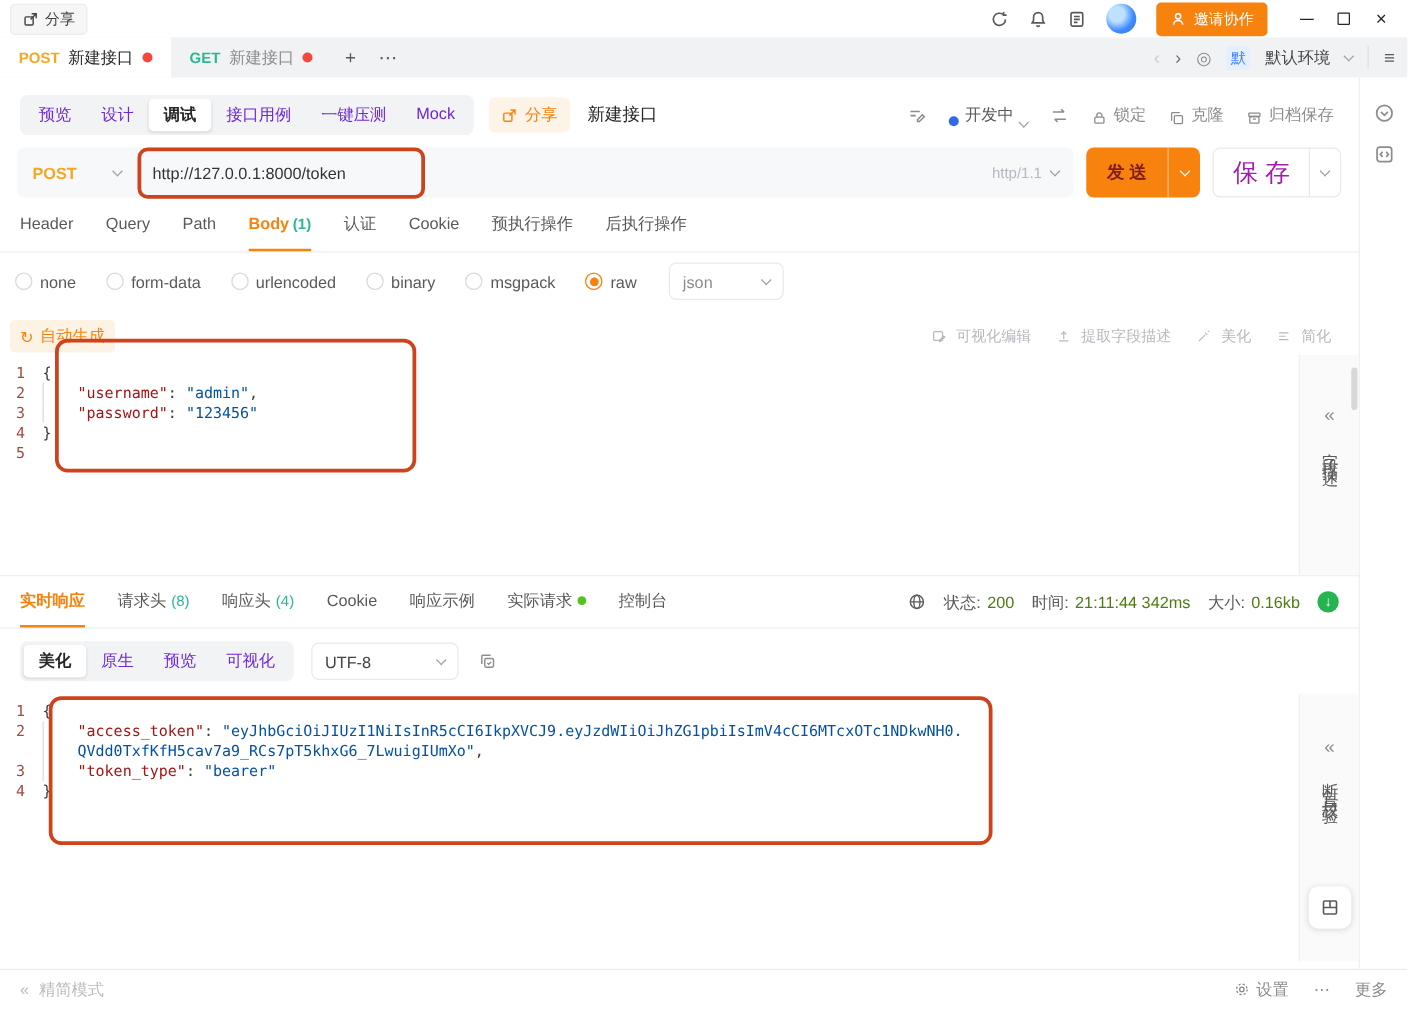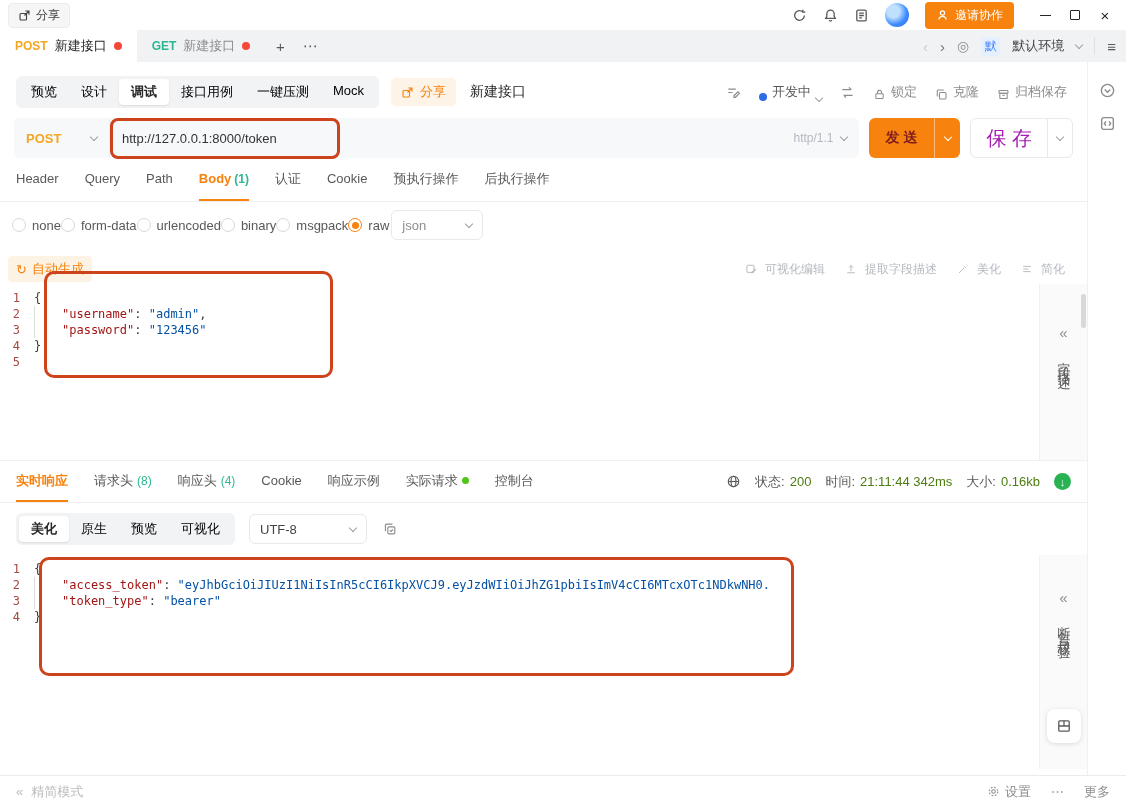--- a/index.html
+++ b/index.html
@@ -45,21 +45,21 @@
 
   
   .app-body { display:flex; height:713px; }
   .main-col { width:1087px; display:flex; flex-direction:column; }
   .right-rail { flex:1; border-left:1px solid #f0f0f0; display:flex; flex-direction:column; align-items:center; padding-top:20px; gap:16px; color:#8c8c8c; }
   .rail-btn { cursor:pointer; }
 
   
   .mode-row { display:flex; align-items:center; margin-top:13px; height:34px; padding:0 16px; }
   .seg { background:#f2f3f5; border-radius:6px; padding:3px; display:flex; }
-  .seg-item { padding:4px 12px; font-size:13px; color:#000000; border-radius:4px; cursor:pointer; white-space:nowrap; }
+  .seg-item { padding:4px 12px; font-size:13px; color:#6d28d9; border-radius:4px; cursor:pointer; white-space:nowrap; }
   .seg-item.active { background:#fff; color:#262626; font-weight:600; box-shadow:0 1px 2px rgba(0,0,0,.10); }
   .share-chip { margin-left:12px; display:inline-flex; align-items:center; gap:6px; color:#f7820d;
     background:#fdf4e7; padding:5px 10px; border-radius:5px; font-size:13px; cursor:pointer; }
   .doc-title { margin-left:14px; font-size:14px; color:#262626; }
   .mode-right { margin-left:auto; display:flex; align-items:center; gap:18px; color:#8c8c8c; font-size:13px; padding-right:4px; }
   .mr-item { display:inline-flex; align-items:flex-end; gap:5px; cursor:pointer; }
   .dev-dot { width:8px; height:8px; border-radius:50%; background:#2e6be6; }
   .dev-status { color:#595959; }
 
   
@@ -79,21 +79,21 @@
   .save-arrow { width:25px; display:flex; align-items:center; justify-content:center; border-left:1px solid #e7e9ec; }
 
   
   .req-tabs { height:44px; display:flex; align-items:stretch; gap:26px; padding:0 16px; border-bottom:1px solid #f0f0f0; }
   .req-tab { display:flex; align-items:center; gap:3px; font-size:13px; color:#595959; cursor:pointer;
     border-bottom:2px solid transparent; }
   .req-tab.active { color:#f7820d; font-weight:600; border-bottom-color:#f7820d; }
   .cnt { color:#2bb793; font-size:12px; }
 
   
-  .radio-row { height:46px; display:flex; align-items:center; padding:0 12px; }
+  .radio-row { height:46px; display:flex; align-items:center; gap:24px; padding:0 12px; }
   .radio { display:inline-flex; align-items:center; gap:6px; font-size:13px; color:#595959; cursor:pointer; }
   .rdot { width:14px; height:14px; border:1px solid #d9d9d9; border-radius:50%; background:#fff; position:relative; }
   .radio.checked .rdot { border-color:#f7820d; }
   .radio.checked .rdot::after { content:""; position:absolute; inset:2.5px; border-radius:50%; background:#f7820d; }
   .json-select { height:30px; min-width:92px; border:1px solid #e7e9ec; border-radius:6px; display:inline-flex;
     align-items:center; justify-content:space-between; padding:12px 10px; font-size:13px; color:#8c8c8c; cursor:pointer; margin-left:2px; }
 
   
   .autogen-row { height:30px; margin-top:6px; display:flex; align-items:center; padding:0 8px; }
   .autogen { display:inline-flex; align-items:center; gap:5px; color:#f7820d; font-size:13px;
@@ -542,20 +542,21 @@
           <div class="code-row">
             <span class="ln">1</span>
             <span class="code-text"><span class="tk-p">{</span></span>
           </div>
           <div class="code-row">
             <span class="ln">2</span>
             <span class="code-text"><span class="guide"></span><span class="tk-k">"access_token"</span><span class="tk-p">: </span><span class="tk-s">"eyJhbGciOiJIUzI1NiIsInR5cCI6IkpXVCJ9.eyJzdWIiOiJhZG1pbiIsImV4cCI6MTcxOTc1NDkwNH0.</span></span>
           </div>
           <div class="code-row">
             <span class="ln"></span>
+            <span class="code-text"><span class="guide"></span><span class="tk-s">QVdd0TxfKfH5cav7a9_RCs7pT5khxG6_7LwuigIUmXo"</span><span class="tk-p">,</span></span>
           </div>
           <div class="code-row">
             <span class="ln">3</span>
             <span class="code-text"><span class="guide"></span><span class="tk-k">"token_type"</span><span class="tk-p">: </span><span class="tk-s">"bearer"</span></span>
           </div>
           <div class="code-row">
             <span class="ln">4</span>
             <span class="code-text"><span class="tk-p">}</span></span>
           </div>
         </div>

